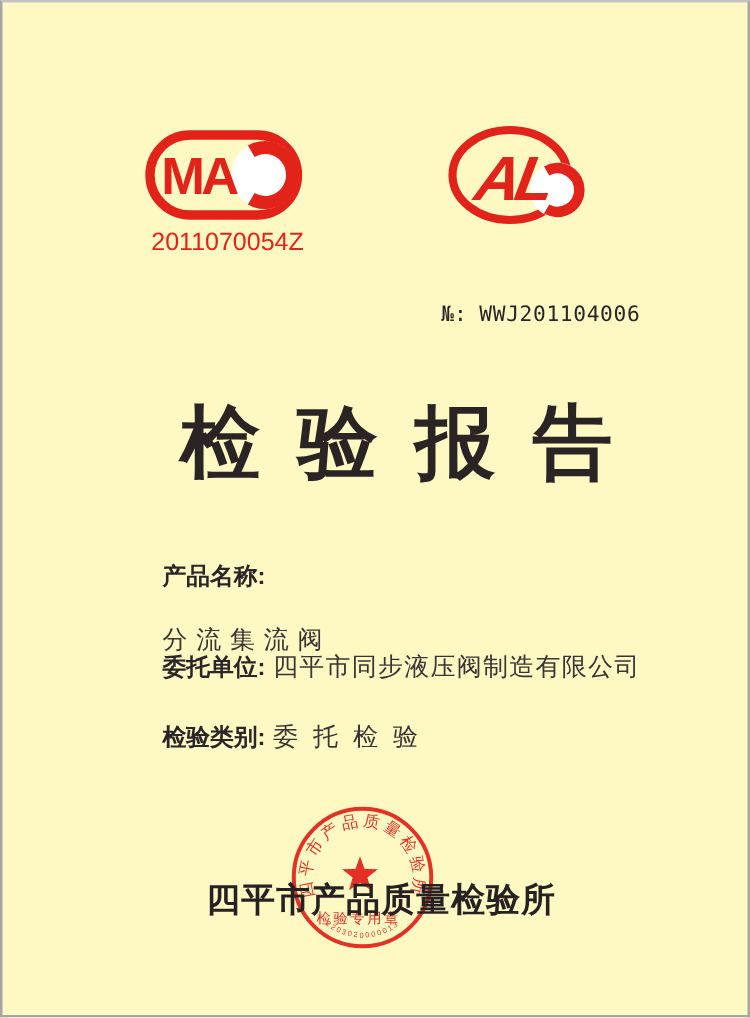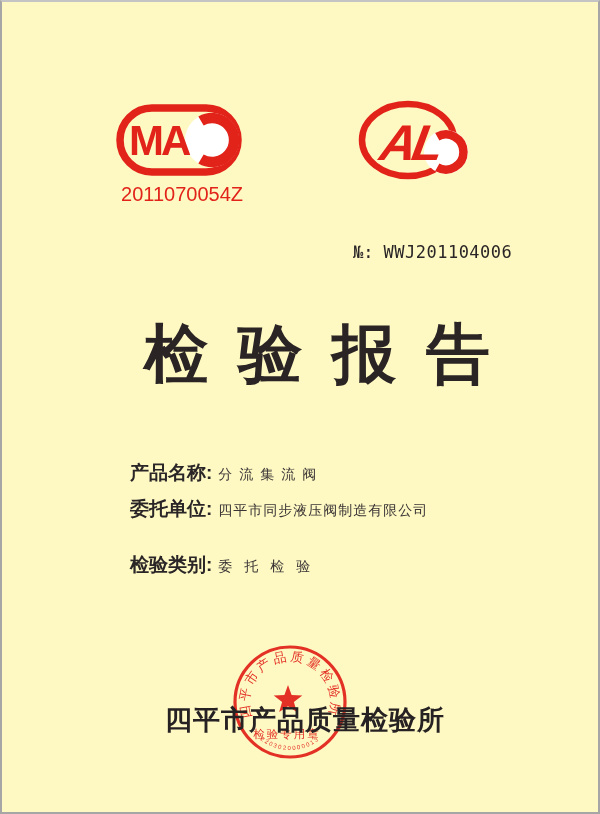--- a/index.html
+++ b/index.html
@@ -35,23 +35,23 @@
   .report-title{
     left:142px;top:288px;font-size:64px;font-weight:700;color:#2a2425;
     letter-spacing:30px;white-space:nowrap;line-height:1;margin-top:32px;
   }
   
   .field-row{left:128px;display:flex;align-items:baseline;white-space:nowrap;}
   .field-row .lbl{
     font-size:19px;font-weight:700;color:#2a2526;margin-right:6px;
   }
   .field-row .val{
-    font-size:14px;color:#3a3435;font-family:"Liberation Serif", serif;
+    font-size:20px;color:#3a3435;font-family:"Liberation Serif", serif;margin-top:24px;
   }
-  .row-0{top:458px;} .row-0 .val{letter-spacing:7px;}
+  .row-0{top:446px;flex-direction:column;} .row-0 .val{letter-spacing:7px;}
   .row-1{top:494px;} .row-1 .val{letter-spacing:1px;}
   .row-2{top:550px;} .row-2 .val{letter-spacing:12px;}
   
   .seal{left:228px;top:640px;width:120px;height:120px;opacity:.93;}
   .institute-name{
     left:10px;right:0;top:700px;text-align:center;z-index:5;
     font-size:27px;font-weight:600;color:#262122;letter-spacing:1px;
     white-space:nowrap;
   }
   svg text{font-family:"Liberation Sans", sans-serif;}

